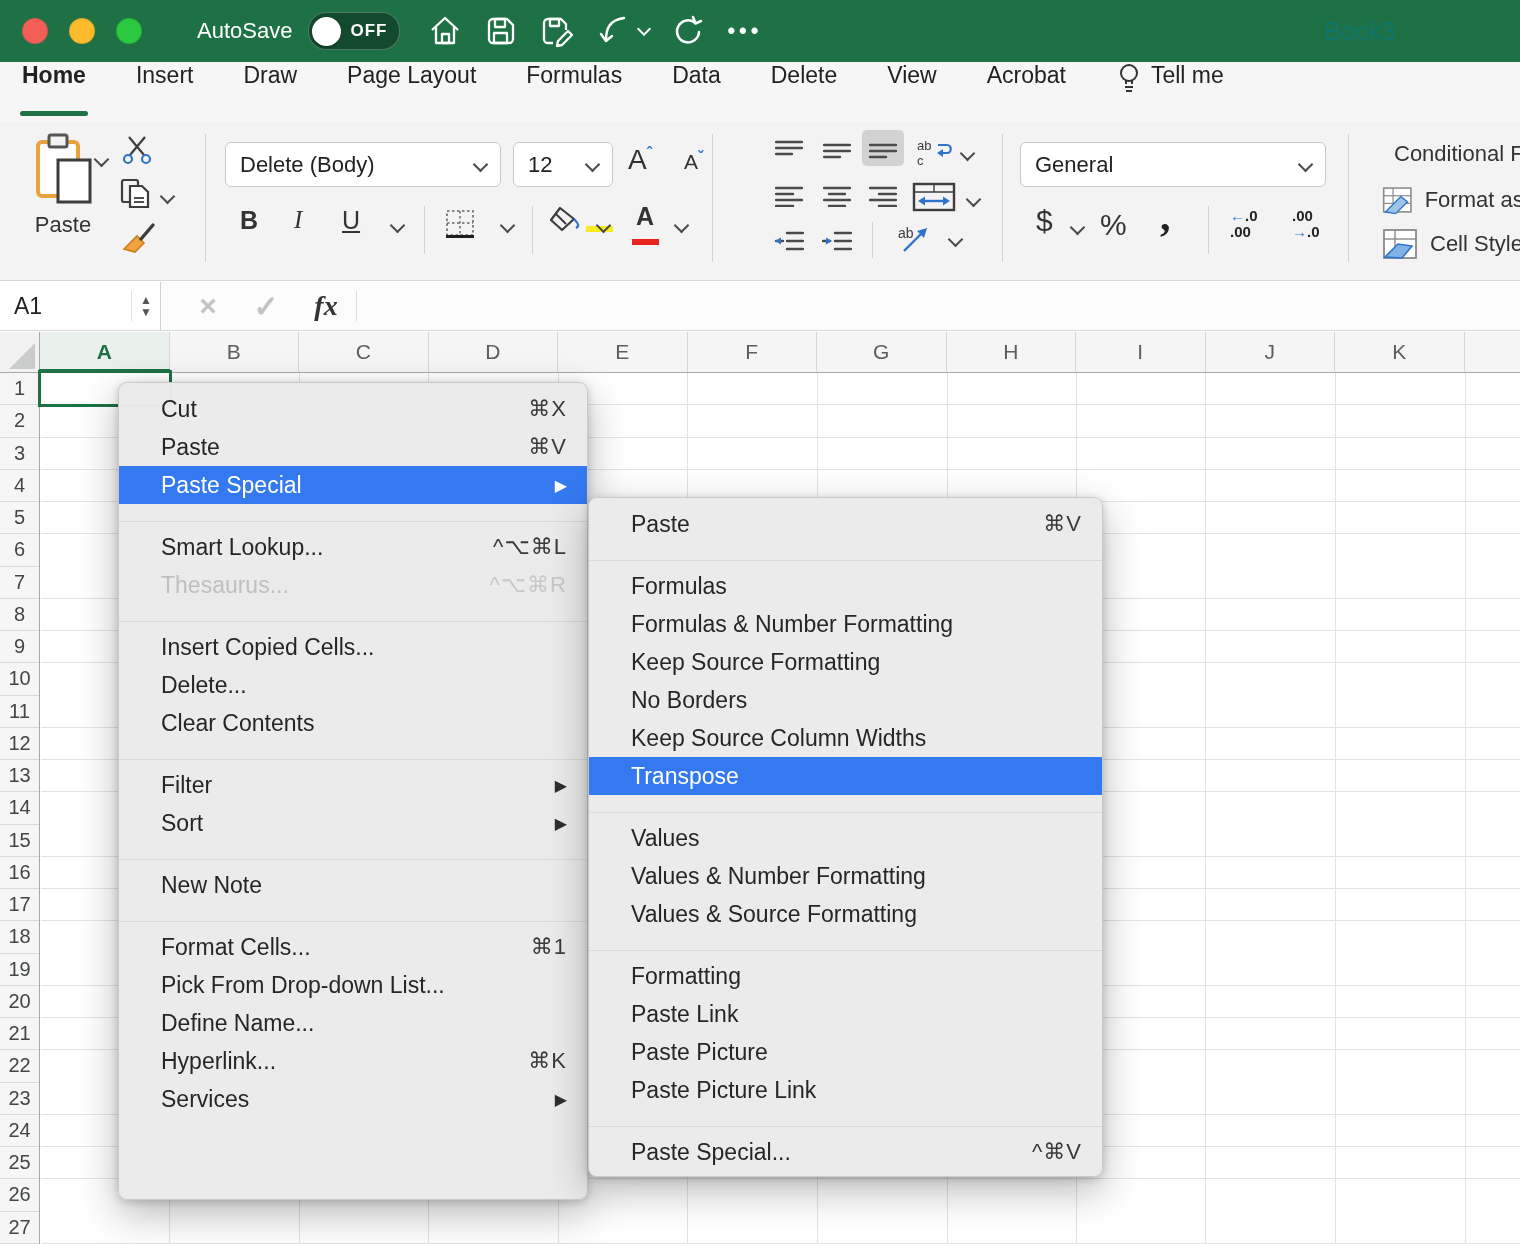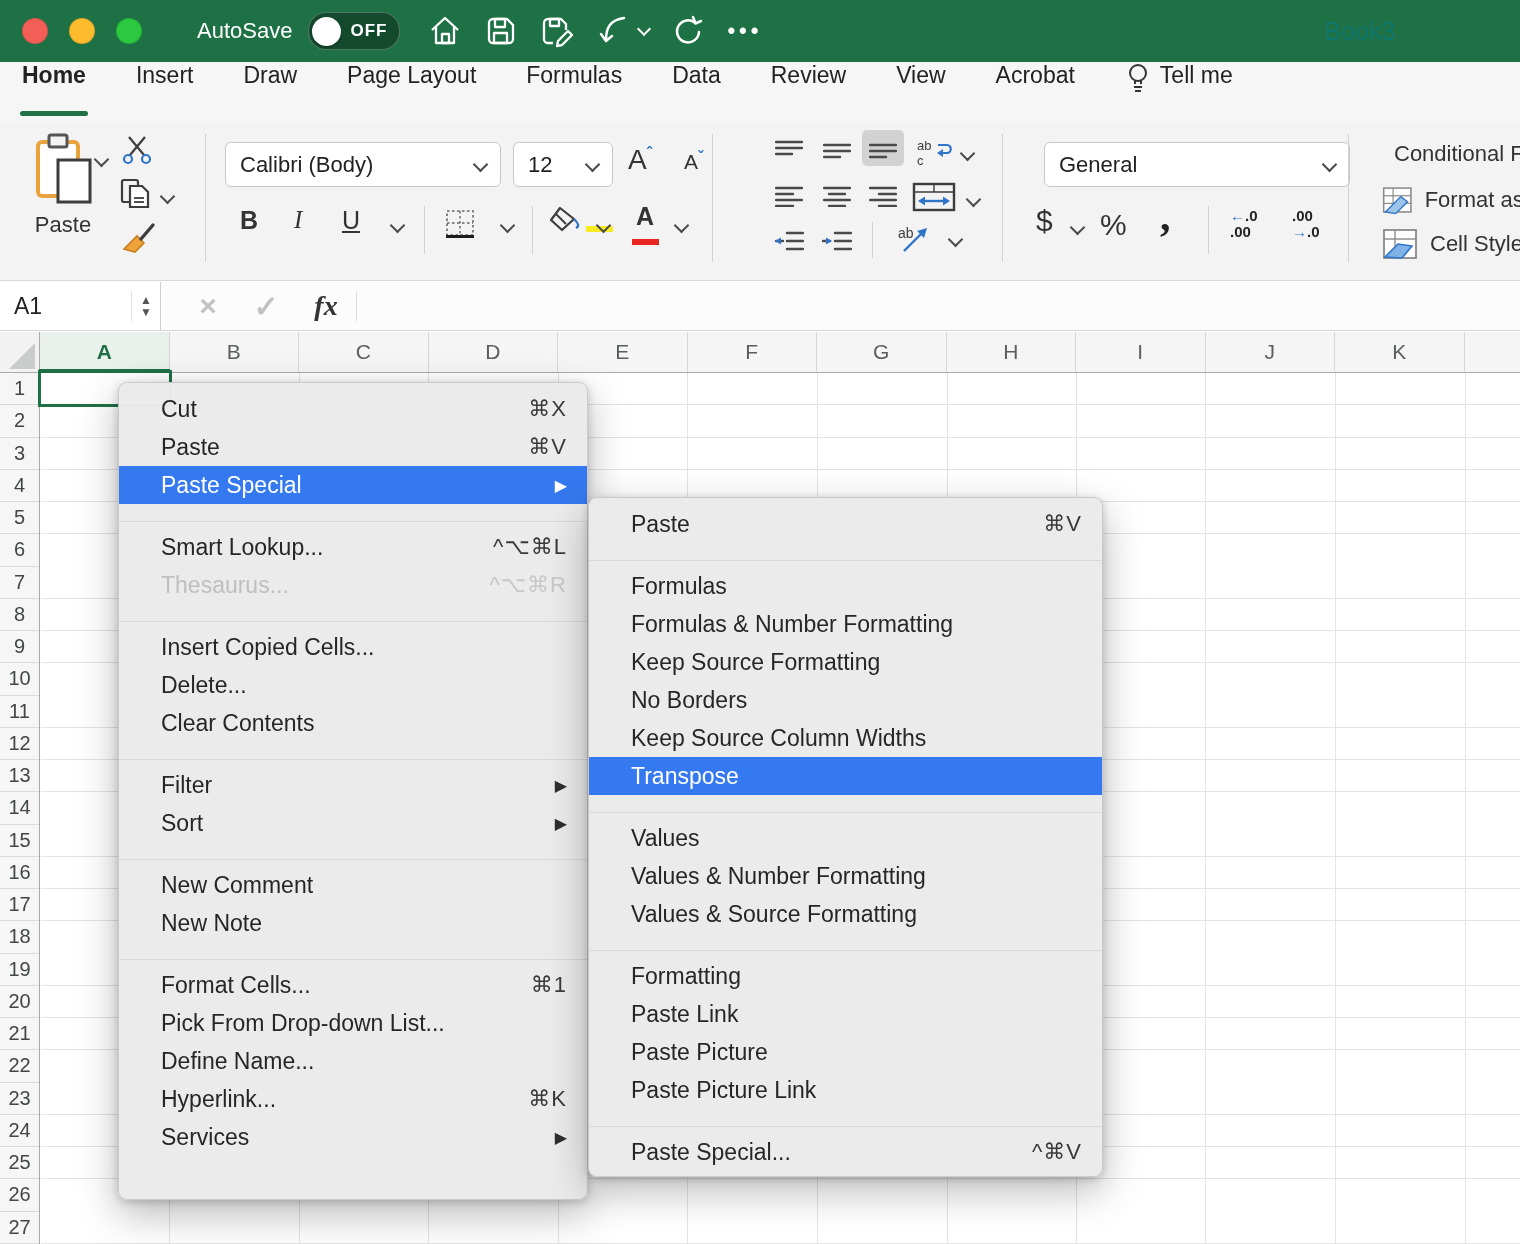--- a/index.html
+++ b/index.html
@@ -201,21 +201,21 @@
         <span>Formulas</span>
       </div>
 
       <div class="tab">
 
         <span>Data</span>
       </div>
 
       <div class="tab">
 
-        <span>Review</span>
+        <span>Delete</span>
       </div>
 
       <div class="tab">
 
         <span>View</span>
       </div>
 
       <div class="tab">
 
         <span>Acrobat</span>
@@ -268,21 +268,21 @@
     <div class="abs" style="left:120px;top:98px;">
       <svg width="38" height="34" viewBox="0 0 38 34">
         <path d="M4 29 L17 16 l7 7 -9 9 z" fill="#F0A23C" stroke="#C77F1F" stroke-width="1.6"></path>
         <line x1="21" y1="19" x2="33" y2="5" stroke="#3d3d3d" stroke-width="3.4" stroke-linecap="round"></line>
       </svg>
     </div>
 
     <div class="rdiv" style="left:205px;"></div>
 
     <div class="selbox abs" style="left:225px;top:20px;width:276px;height:45px;">
-      <span class="val">Calibri (Body)</span>
+      <span class="val">Delete (Body)</span>
       <span class="chev"></span>
     </div>
     <div class="selbox abs" style="left:513px;top:20px;width:100px;height:45px;">
       <span class="val">12</span>
       <span class="chev"></span>
     </div>
     <div class="abs" style="left:628px;top:22px;">
       <span class="bigA">A</span><span class="sup blue">ˆ</span>
     </div>
     <div class="abs" style="left:684px;top:28px;">
@@ -411,21 +411,21 @@
       <svg width="40" height="32" viewBox="0 0 40 32">
         <text x="2" y="16" font-size="14" fill="#3d3d3d" font-family="sans-serif">ab</text>
         <line x1="8" y1="29" x2="28" y2="9" stroke="#2E74C9" stroke-width="2.4"></line>
         <polygon points="31,6 21,9 28,16" fill="#2E74C9"></polygon>
       </svg>
     </div>
     <span class="chev abs" style="left:950px;top:112px;"></span>
 
     <div class="rdiv" style="left:1002px;"></div>
 
-    <div class="selbox abs" style="left:1044px;top:20px;width:306px;height:45px;">
+    <div class="selbox abs" style="left:1020px;top:20px;width:306px;height:45px;">
       <span class="val">General</span>
       <span class="chev"></span>
     </div>
     <div class="abs" style="left:1036px;top:82px;font-size:30px;color:#333;">$</div>
     <span class="chev abs" style="left:1072px;top:100px;"></span>
     <div class="abs" style="left:1100px;top:86px;font-size:30px;color:#333;">%</div>
     <div class="abs" style="left:1160px;top:70px;font-size:42px;font-weight:800;color:#222;font-family:'Liberation Serif',serif;">,</div>
     <div class="rdiv short" style="left:1208px;"></div>
     <div class="dec abs" style="left:1230px;top:86px;">
       <span class="arr">←</span><span>.0</span><br>
@@ -667,27 +667,20 @@
           <span class="mi-shortcut"></span>
           <span class="mi-arrow">▶</span>
         </span>
       </div>
 
       <div class="mi separator">
         
         
       </div>
 
-      <div class="mi">
-        <span class="mi-label">New Comment</span>
-        <span class="mi-right">
-          <span class="mi-shortcut"></span>
-
-        </span>
-      </div>
 
       <div class="mi">
         <span class="mi-label">New Note</span>
         <span class="mi-right">
           <span class="mi-shortcut"></span>
 
         </span>
       </div>
 
       <div class="mi separator">

